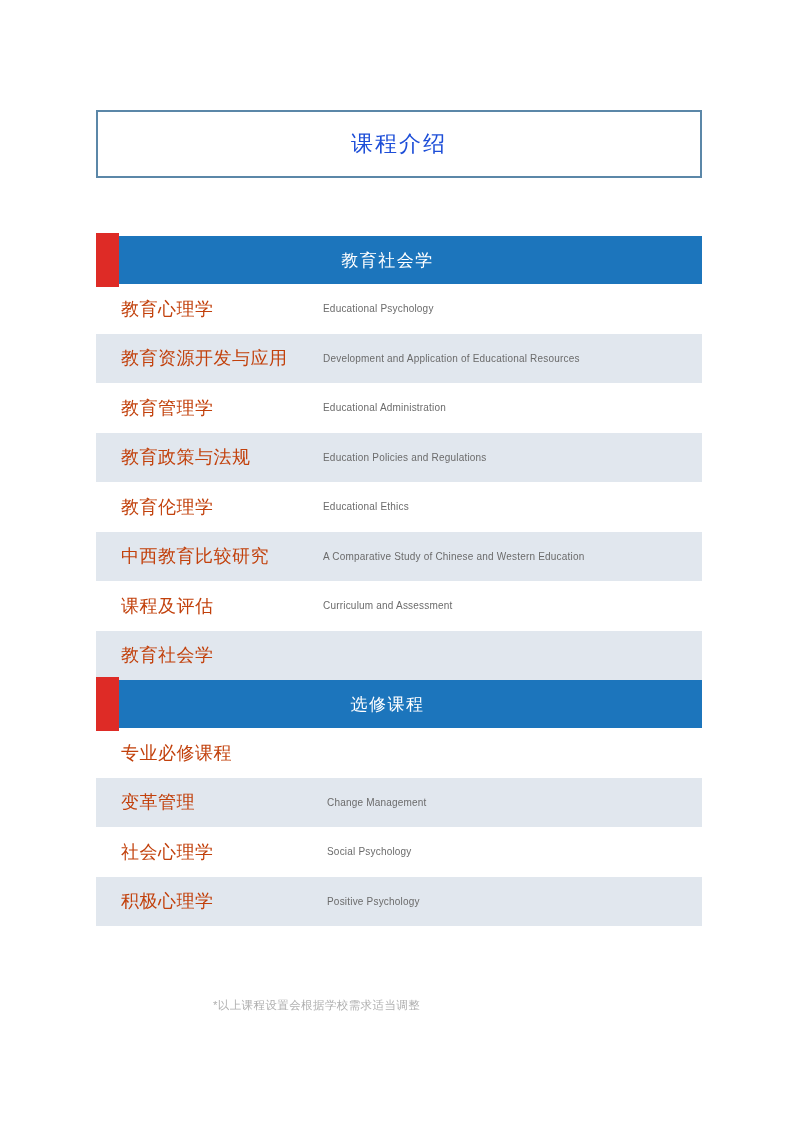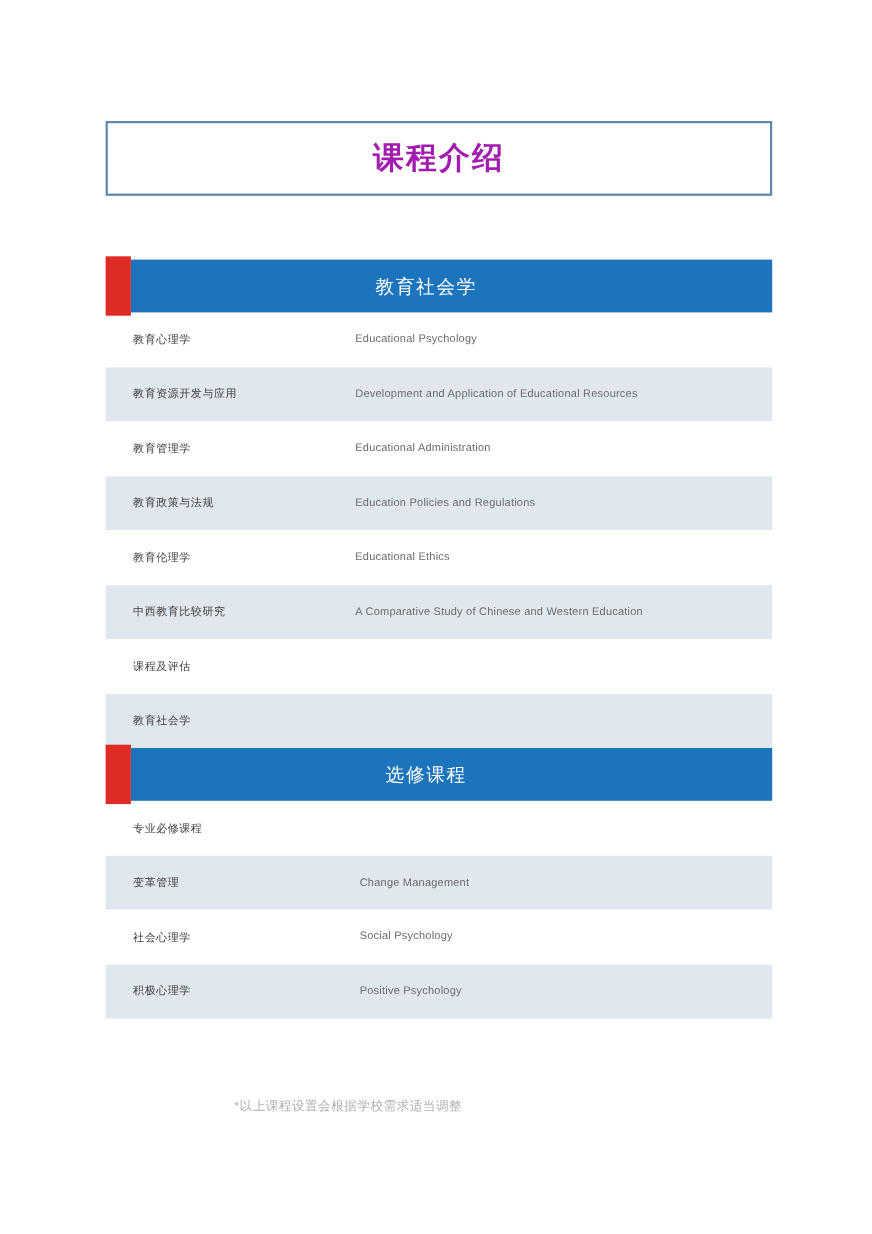--- a/index.html
+++ b/index.html
@@ -32,25 +32,25 @@
     width: 606px;
     height: 68px;
     border: 2px solid #5b87a8;
     background: #ffffff;
     display: flex;
     align-items: center;
     justify-content: center;
   }
 
   .title-text {
-    font-size: 28px;
+    font-size: 22px;
     line-height: 1;
-    color: #a21caf;
+    color: #1d4ed8;
     letter-spacing: 2px;
-    font-weight: 700;
+    font-weight: 400;
   }
 
   
   .course-table {
     position: absolute;
     left: 96px;
     top: 236px;
     width: 606px;
   }
 
@@ -91,22 +91,22 @@
     background: #ffffff;
   }
 
   .row.alt {
     background: #e1e7ee;
   }
 
   .row .cn {
     width: 227px;
     padding-left: 25px;
-    font-size: 10px;
-    color: #404040;
+    font-size: 18px;
+    color: #c2410c;
     letter-spacing: 0.5px;
     white-space: nowrap;
   }
 
   .row .en {
     flex: 1;
     padding-right: 8px;
     font-size: 10px;
     color: #6b6b6b;
     letter-spacing: 0.2px;
@@ -166,20 +166,21 @@
       <div class="row">
         <span class="cn">教育伦理学</span>
         <span class="en">Educational Ethics</span>
       </div>
       <div class="row alt">
         <span class="cn">中西教育比较研究</span>
         <span class="en">A Comparative Study of Chinese and Western Education</span>
       </div>
       <div class="row">
         <span class="cn">课程及评估</span>
+        <span class="en">Curriculum and Assessment</span>
       </div>
       <div class="row alt">
         <span class="cn">教育社会学</span>
       </div>
     </div>
 
     <div class="section elective">
       <div class="section-header">
         <span class="accent"></span>
         <span class="section-title">选修课程</span>

